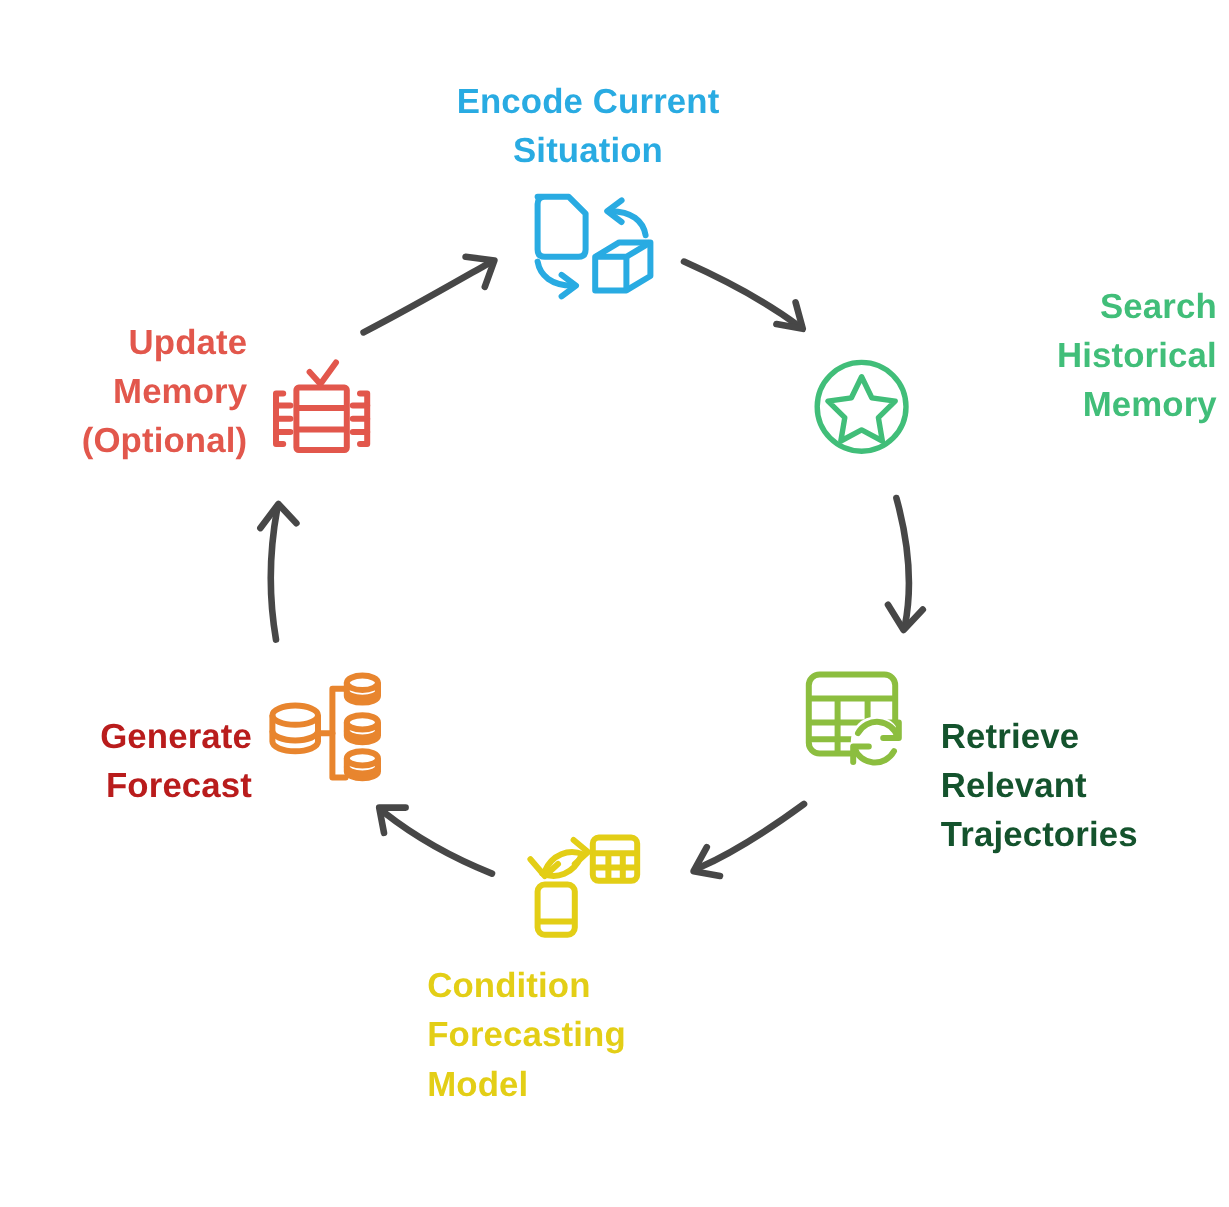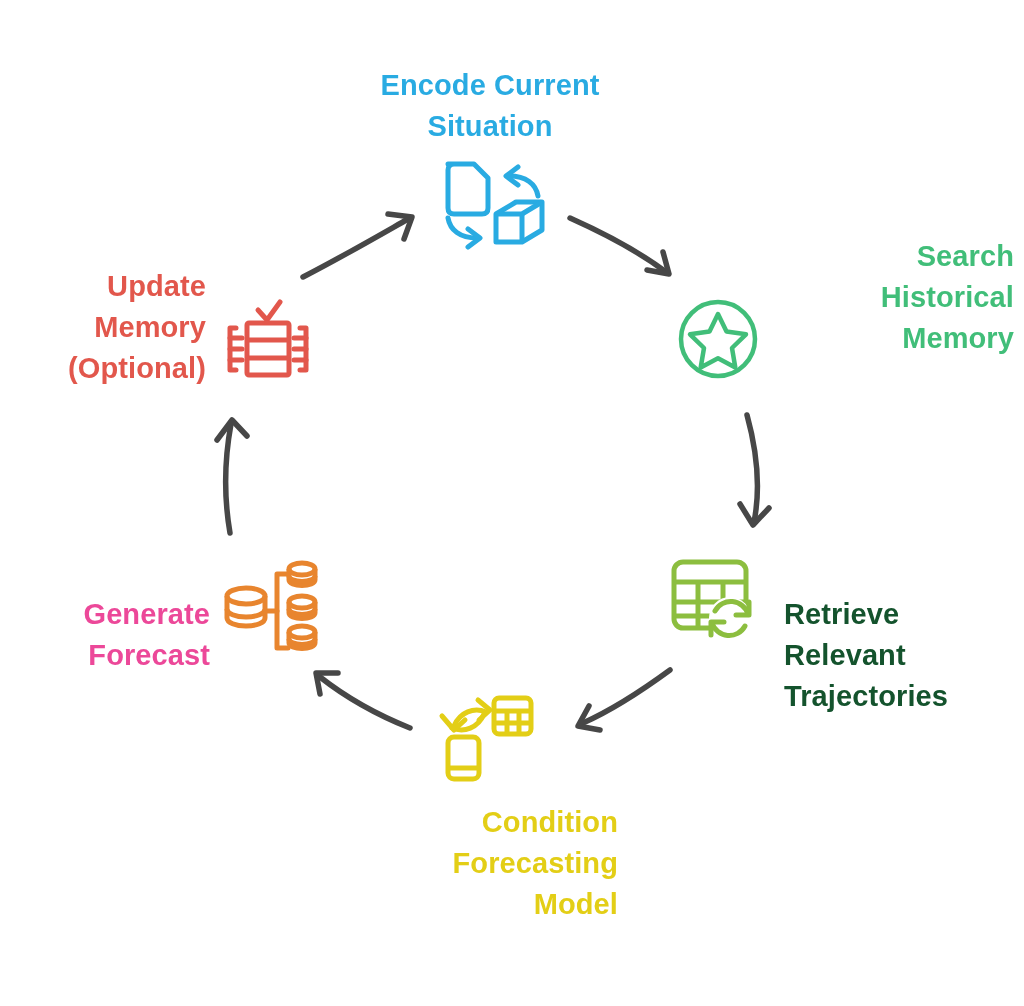--- a/index.html
+++ b/index.html
@@ -34,21 +34,21 @@
     top: 0;
     width: 1024px;
     height: 1006px;
     pointer-events: none;
   }
 
   
   .lbl-encode   { left: 330px; top: 65px;  width: 320px; text-align: center; }
   .lbl-search   { left: 784px; top: 236px; width: 230px; text-align: right; }
   .lbl-retrieve { left: 784px; top: 594px; width: 240px; text-align: left; }
-  .lbl-condition{ left: 356px; top: 802px; width: 262px; text-align: right; }
+  .lbl-condition{ left: 356px; top: 802px; width: 262px; text-align: left; }
   .lbl-generate { left: 20px;  top: 594px; width: 190px; text-align: right; }
   .lbl-update   { left: 10px;  top: 228px; width: 196px; text-align: right; margin-top: 38px; }
 
   
   .ic-encode    { left: 438px; top: 158px; }
   .ic-search    { left: 676px; top: 297px; }
   .ic-retrieve  { left: 668px; top: 556px; }
   .ic-condition { left: 434px; top: 692px; }
   .ic-generate  { left: 222px; top: 556px; }
   .ic-update    { left: 222px; top: 290px; }
@@ -161,21 +161,21 @@
       <path d="M60,19 L97,19" fill="none" stroke="#E3CE16" stroke-width="5"></path>
       <path d="M60,31 L97,31" fill="none" stroke="#E3CE16" stroke-width="5"></path>
       <path d="M73,19 L73,42" fill="none" stroke="#E3CE16" stroke-width="5"></path>
       <path d="M85,19 L85,42" fill="none" stroke="#E3CE16" stroke-width="5"></path>
 
       <rect x="14" y="45" width="31" height="42" rx="6" fill="none" stroke="#E3CE16" stroke-width="5"></rect>
       <path d="M14,76 L45,76" fill="none" stroke="#E3CE16" stroke-width="5"></path>
     </svg>
   </div>
 
-  <div class="node-label lbl-generate" style="color:#ec4899;">Generate
+  <div class="node-label lbl-generate" style="color:#b91c1c;">Generate
 Forecast</div>
 
   <div class="node-icon ic-generate">
     <svg width="98" height="96" viewBox="0 0 98 96">
 
       <ellipse cx="24" cy="40" rx="19" ry="8" fill="none" stroke="#E8852E" stroke-width="5"></ellipse>
       <path d="M5,40 L5,62 C5,66.5 13.5,70 24,70 C34.5,70 43,66.5 43,62 L43,40" fill="none" stroke="#E8852E" stroke-width="5"></path>
       <path d="M5,53 C5,57.5 13.5,61 24,61 C34.5,61 43,57.5 43,53" fill="none" stroke="#E8852E" stroke-width="5"></path>
 
       <path d="M43,55 L55,55" fill="none" stroke="#E8852E" stroke-width="5" stroke-linecap="round"></path>

